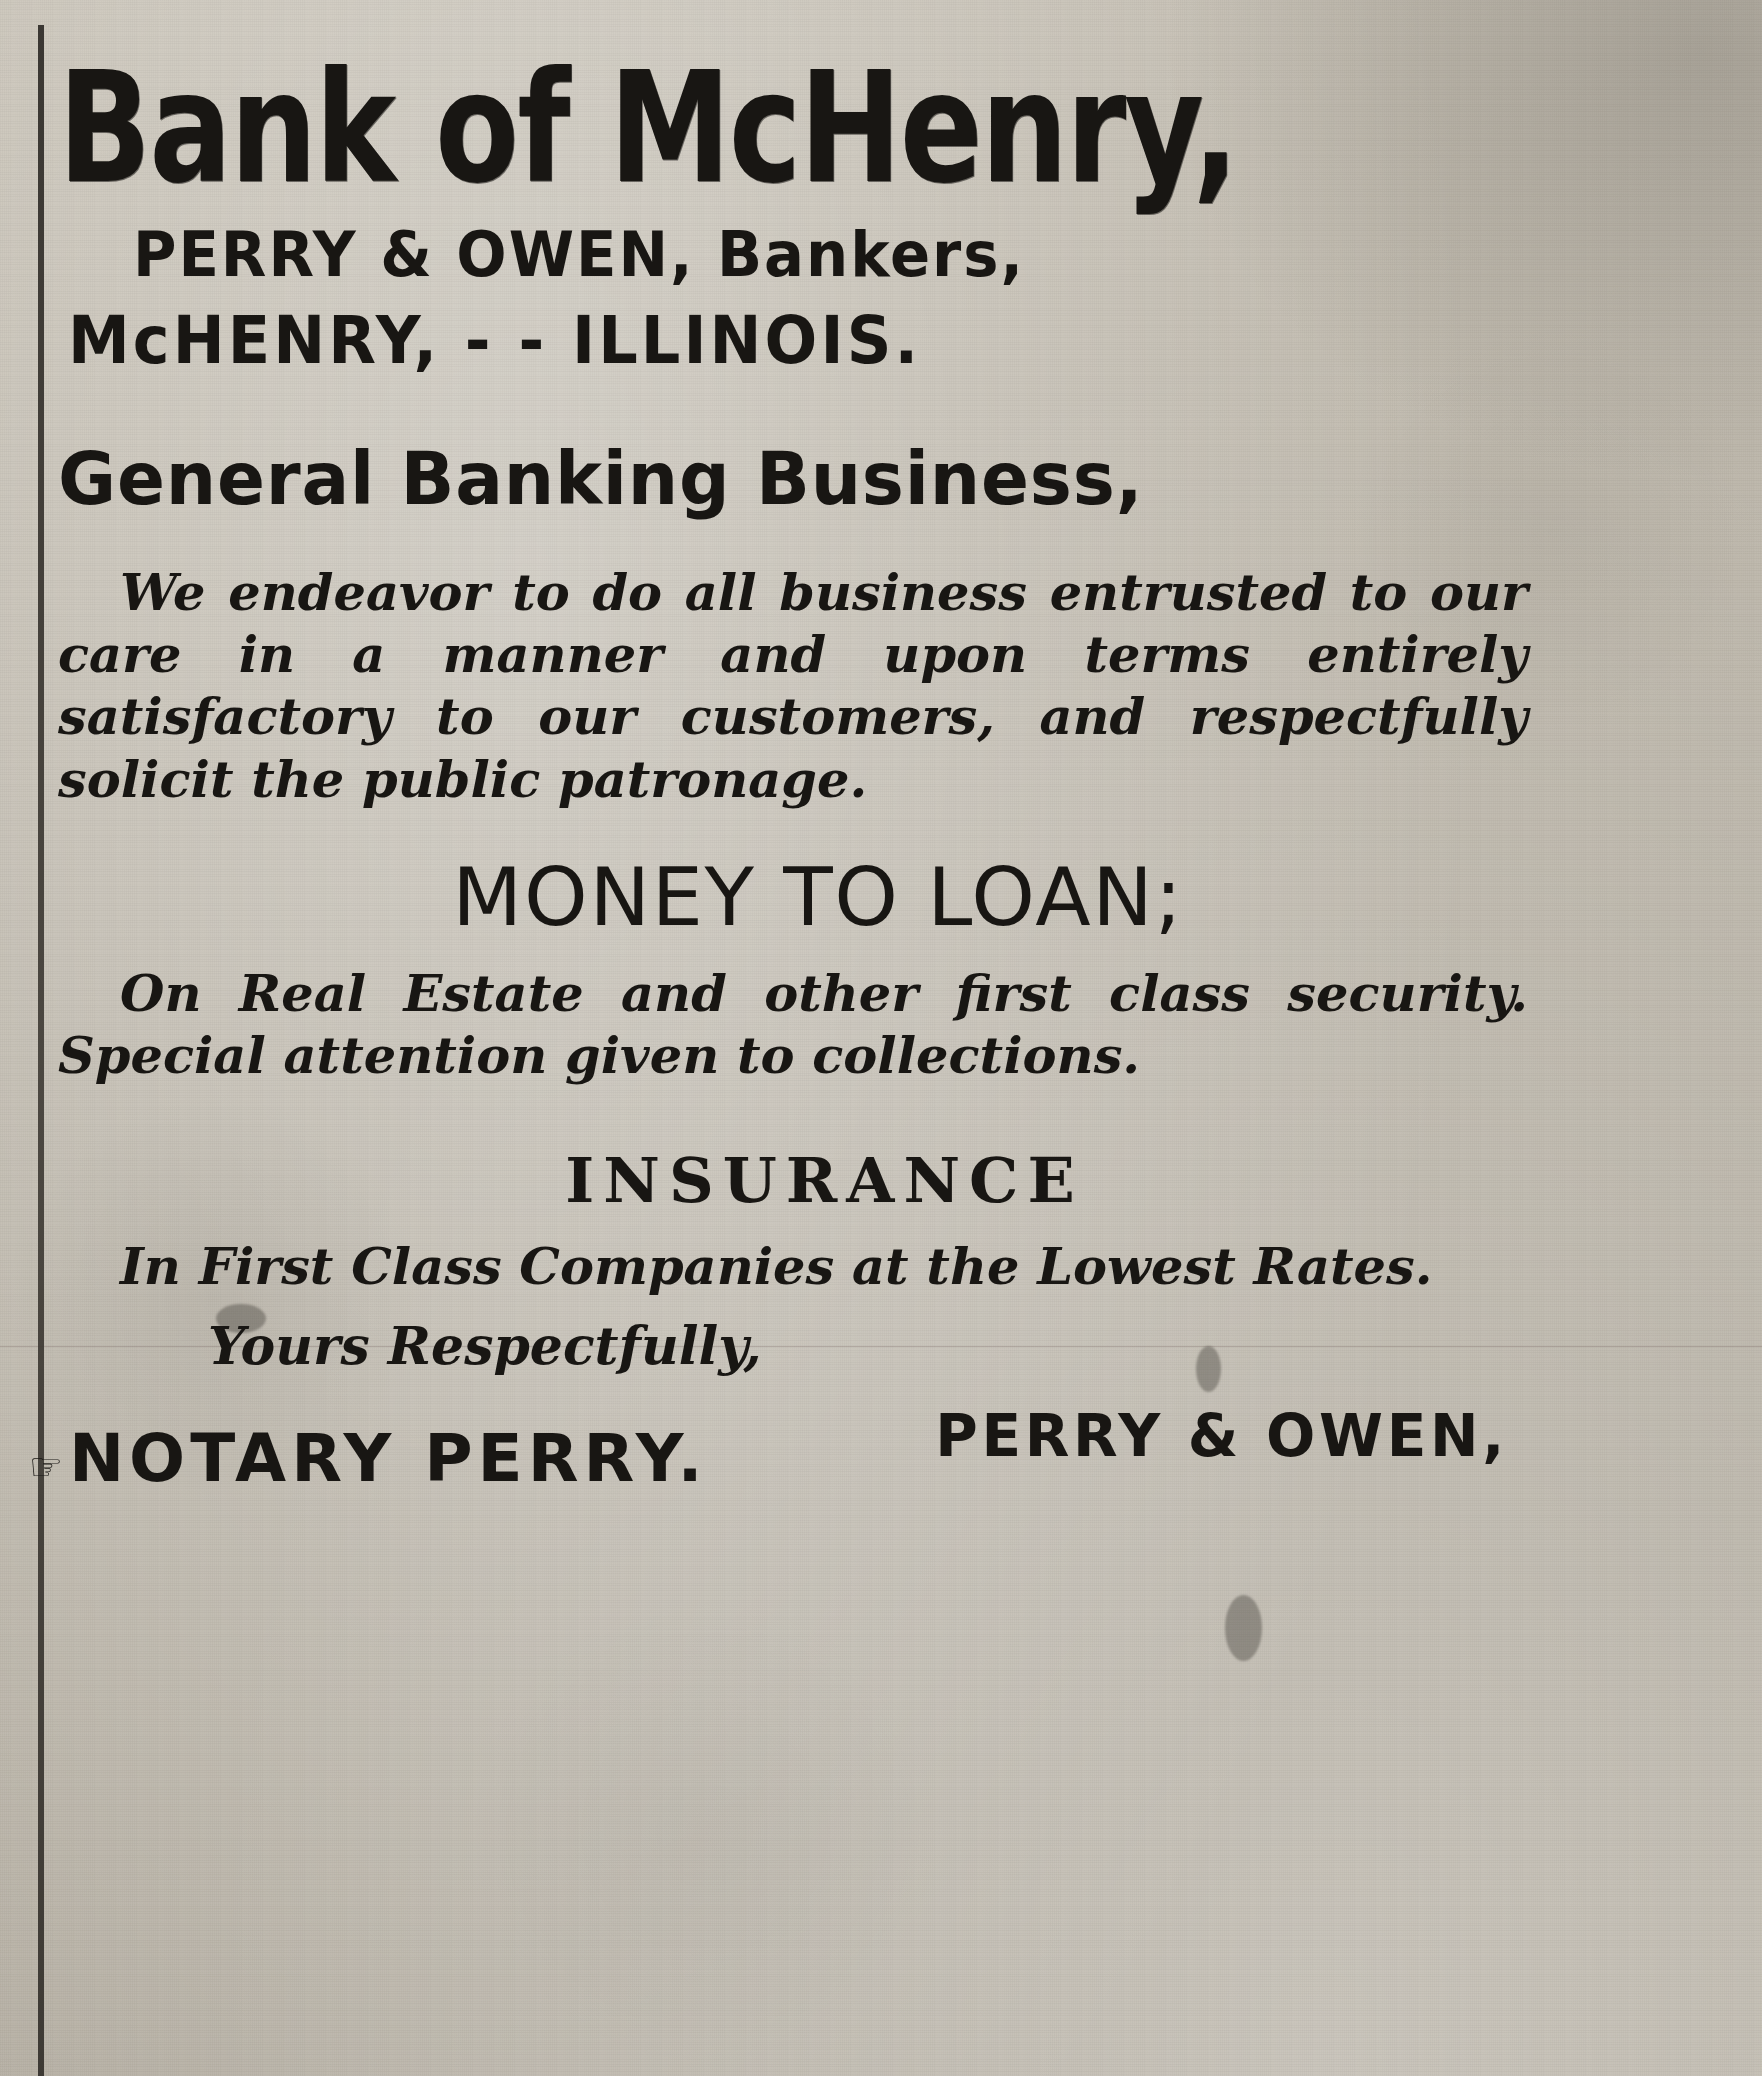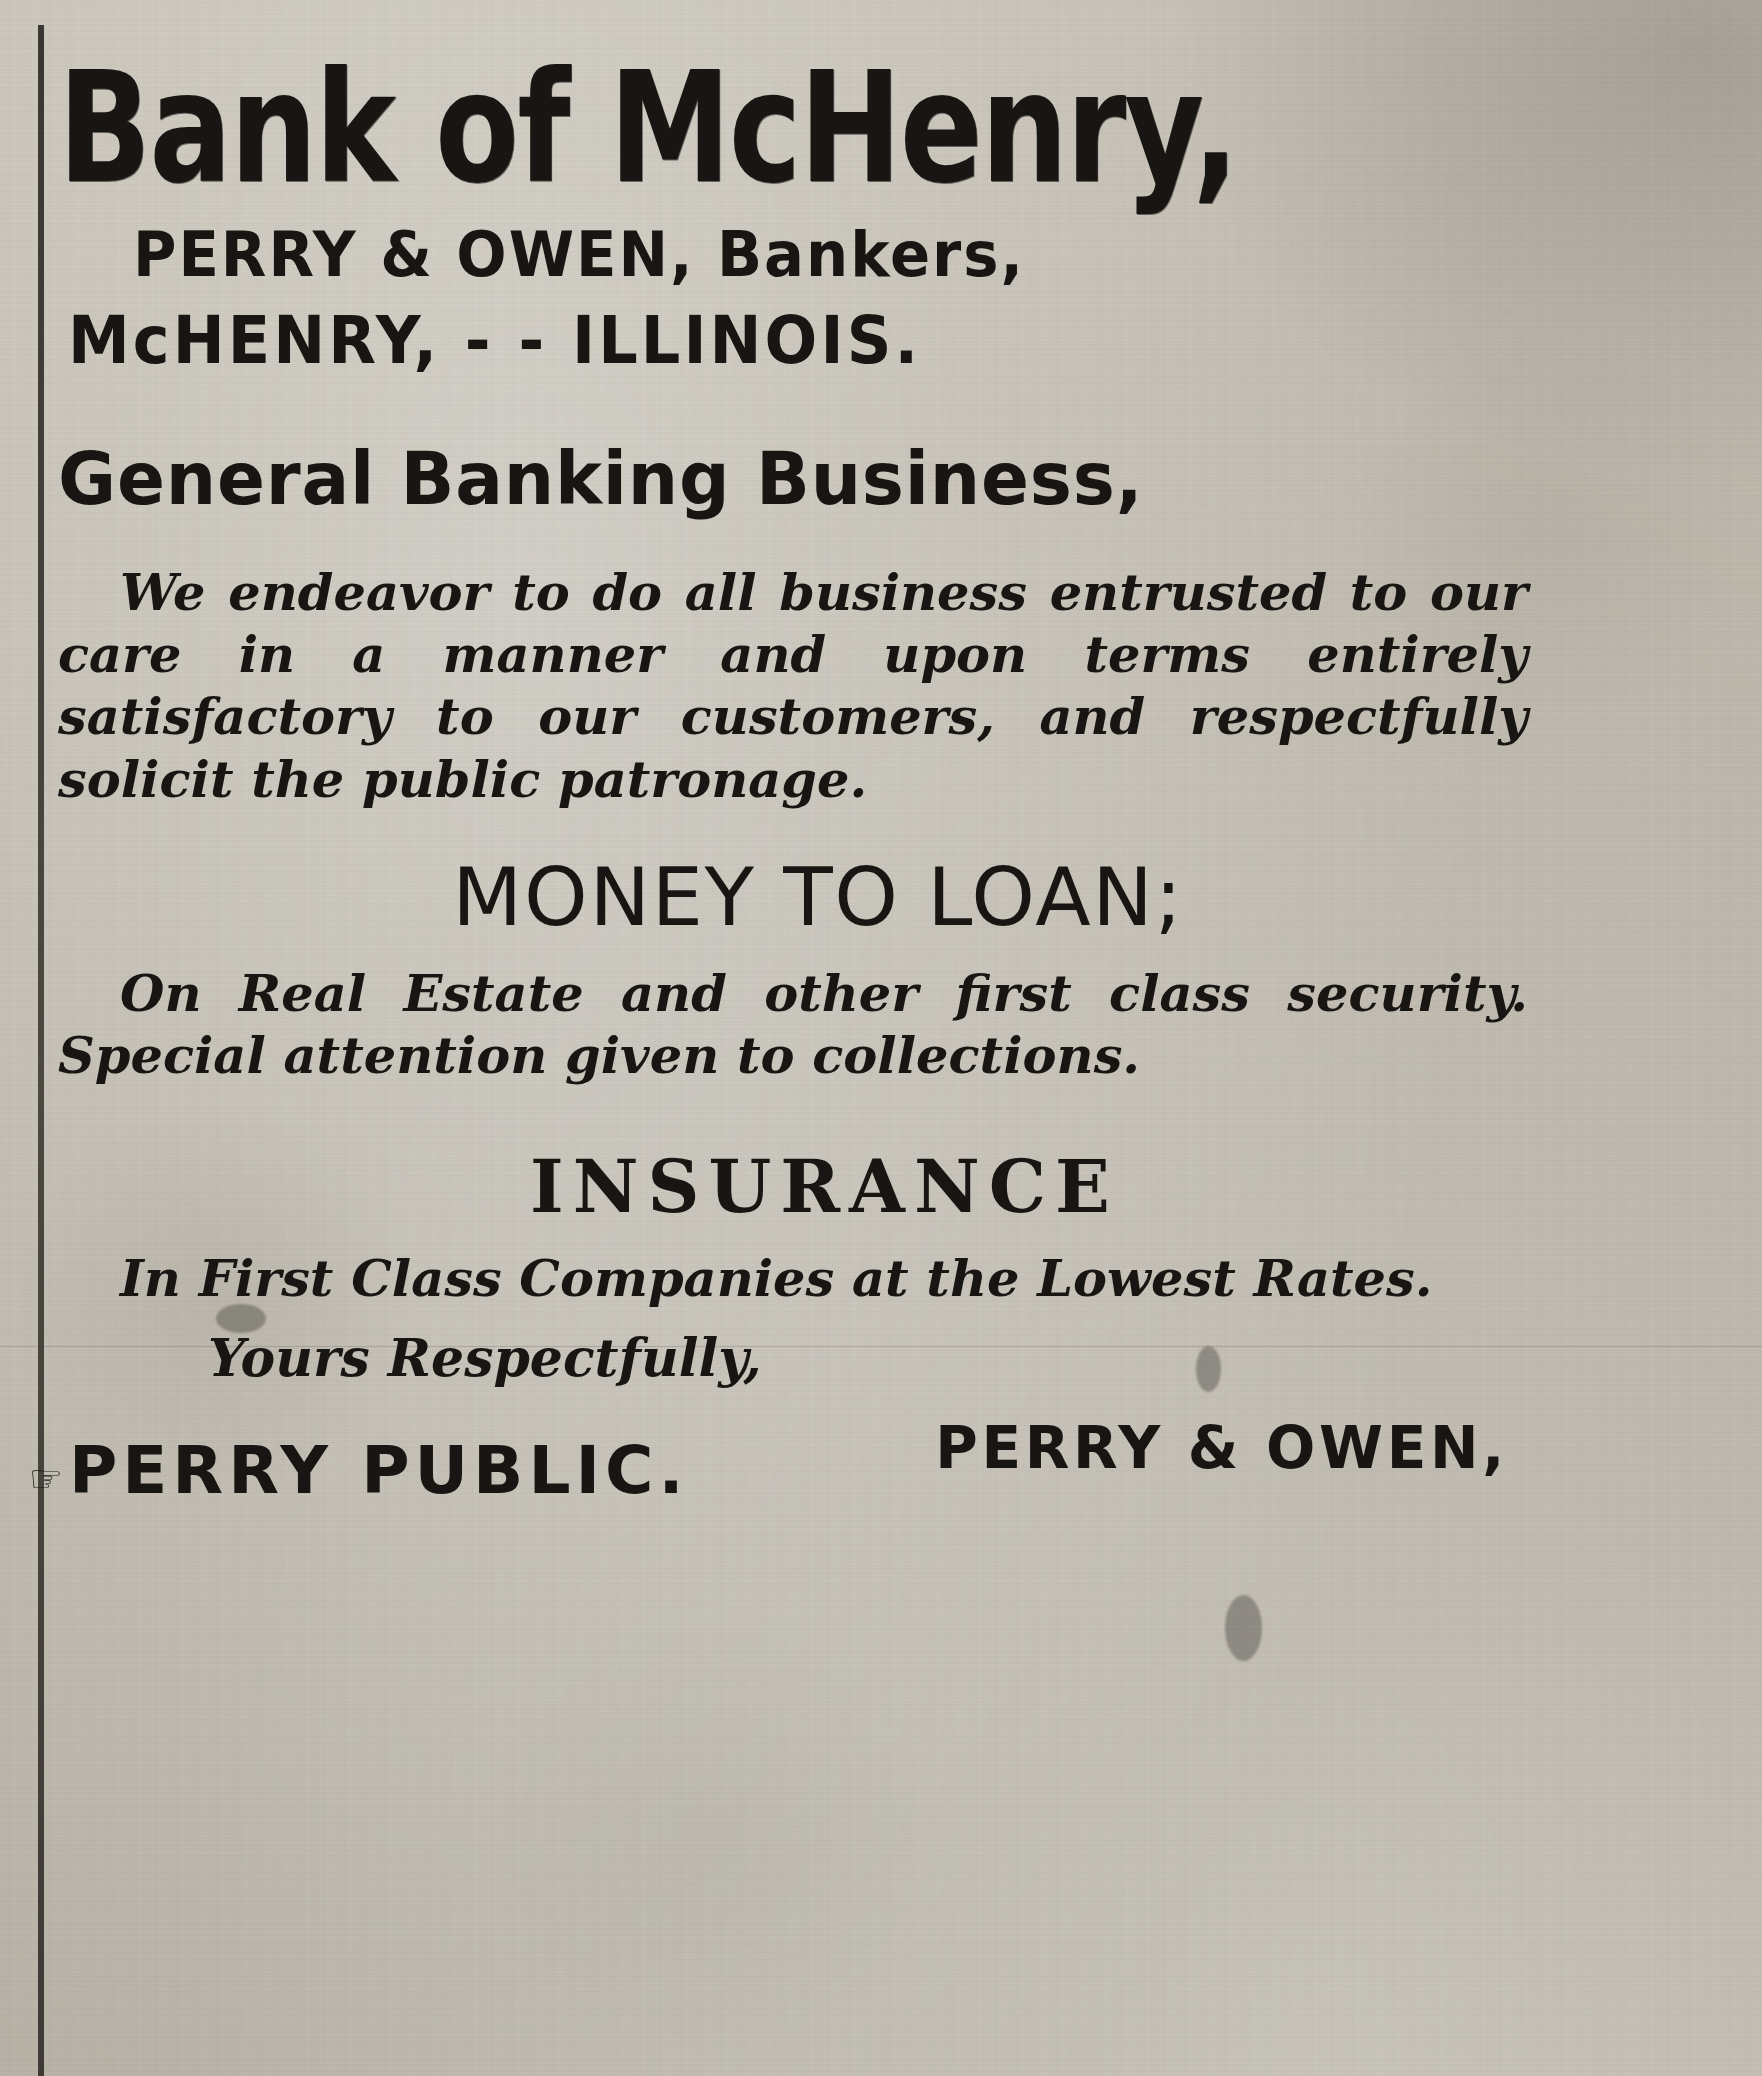--- a/index.html
+++ b/index.html
@@ -135,21 +135,21 @@
     font-size: 81px;
     letter-spacing: 1.7px;
     text-align: center;
     margin: 0;
     padding-right: 75px;
   }
 
   .headline-insurance {
     font-family: "DejaVu Serif", serif;
     font-weight: 700;
-    font-size: 72px;
+    font-size: 62px;
     letter-spacing: 9px;
     text-align: center;
     margin: 0;
     padding-right: 62px;
   }
 
   .yours {
     font-family: "DejaVu Serif", serif;
     font-style: italic;
     font-weight: 700;
@@ -262,18 +262,18 @@
     <div class="yours">Yours Respectfully,</div>
 
     <div class="gap-s"></div>
 
     <div class="signature">PERRY &amp; OWEN,</div>
 
     <div class="gap-s"></div>
 
     <div class="notary-row">
       <span class="notary-dingbat">☞</span>
-      <span class="notary">PERRY PUBLIC.</span>
+      <span class="notary">NOTARY PERRY.</span>
     </div>
 
   </div>
 </div>
 
 
 </body></html>

